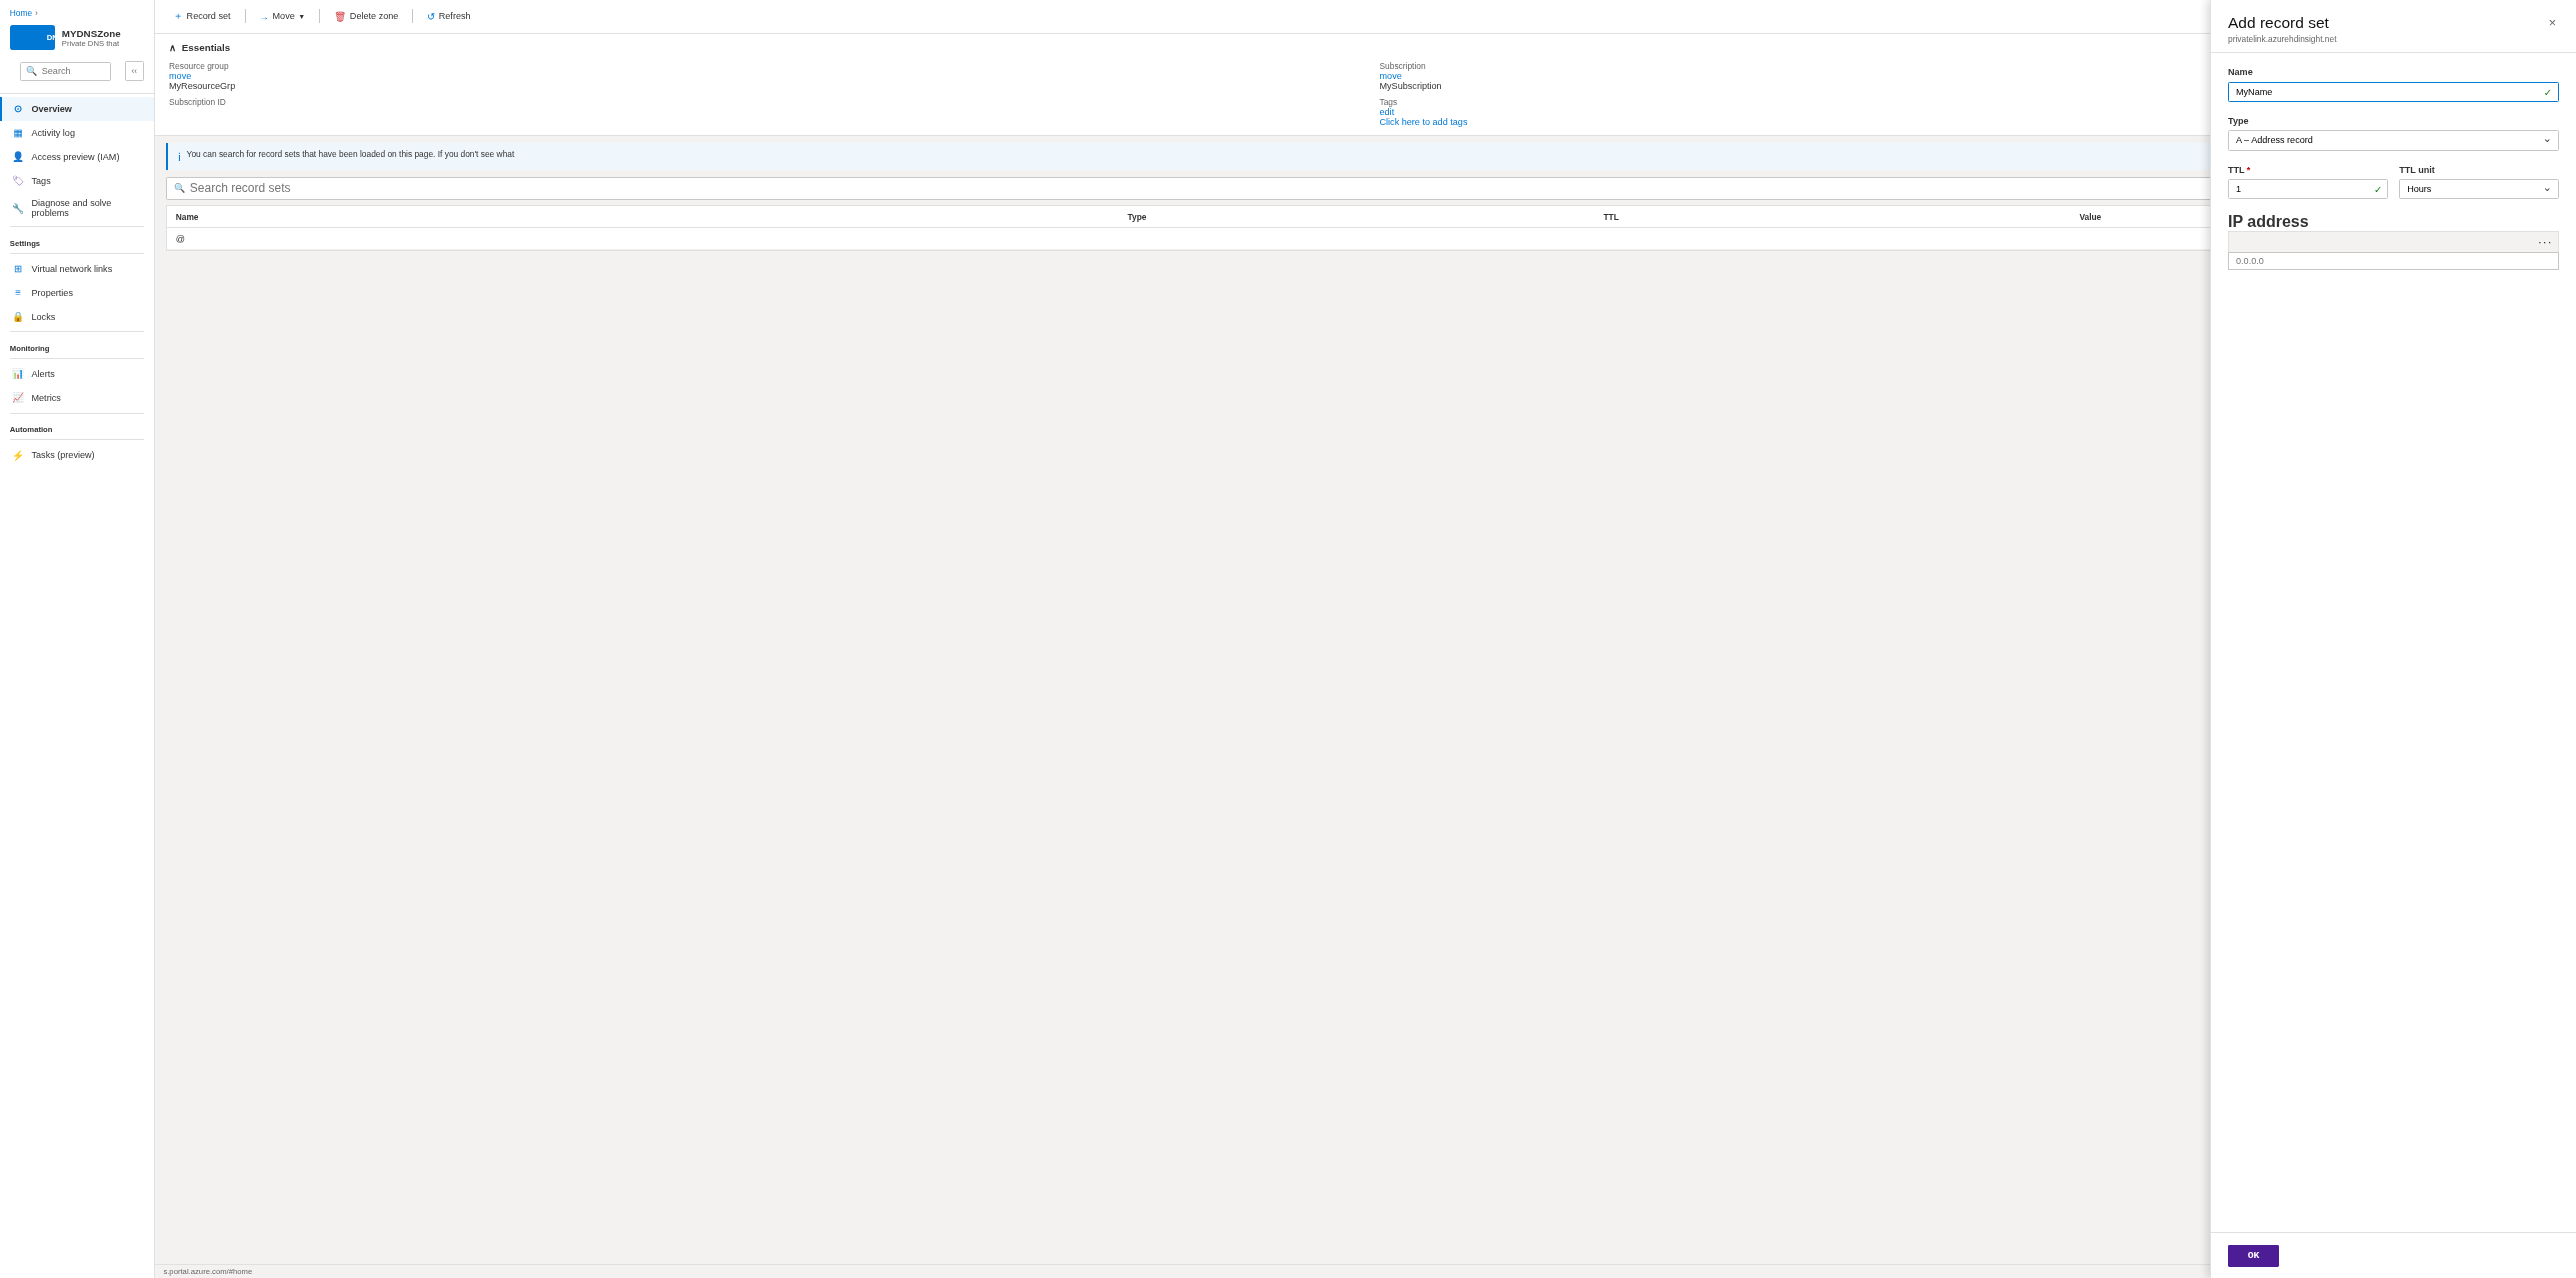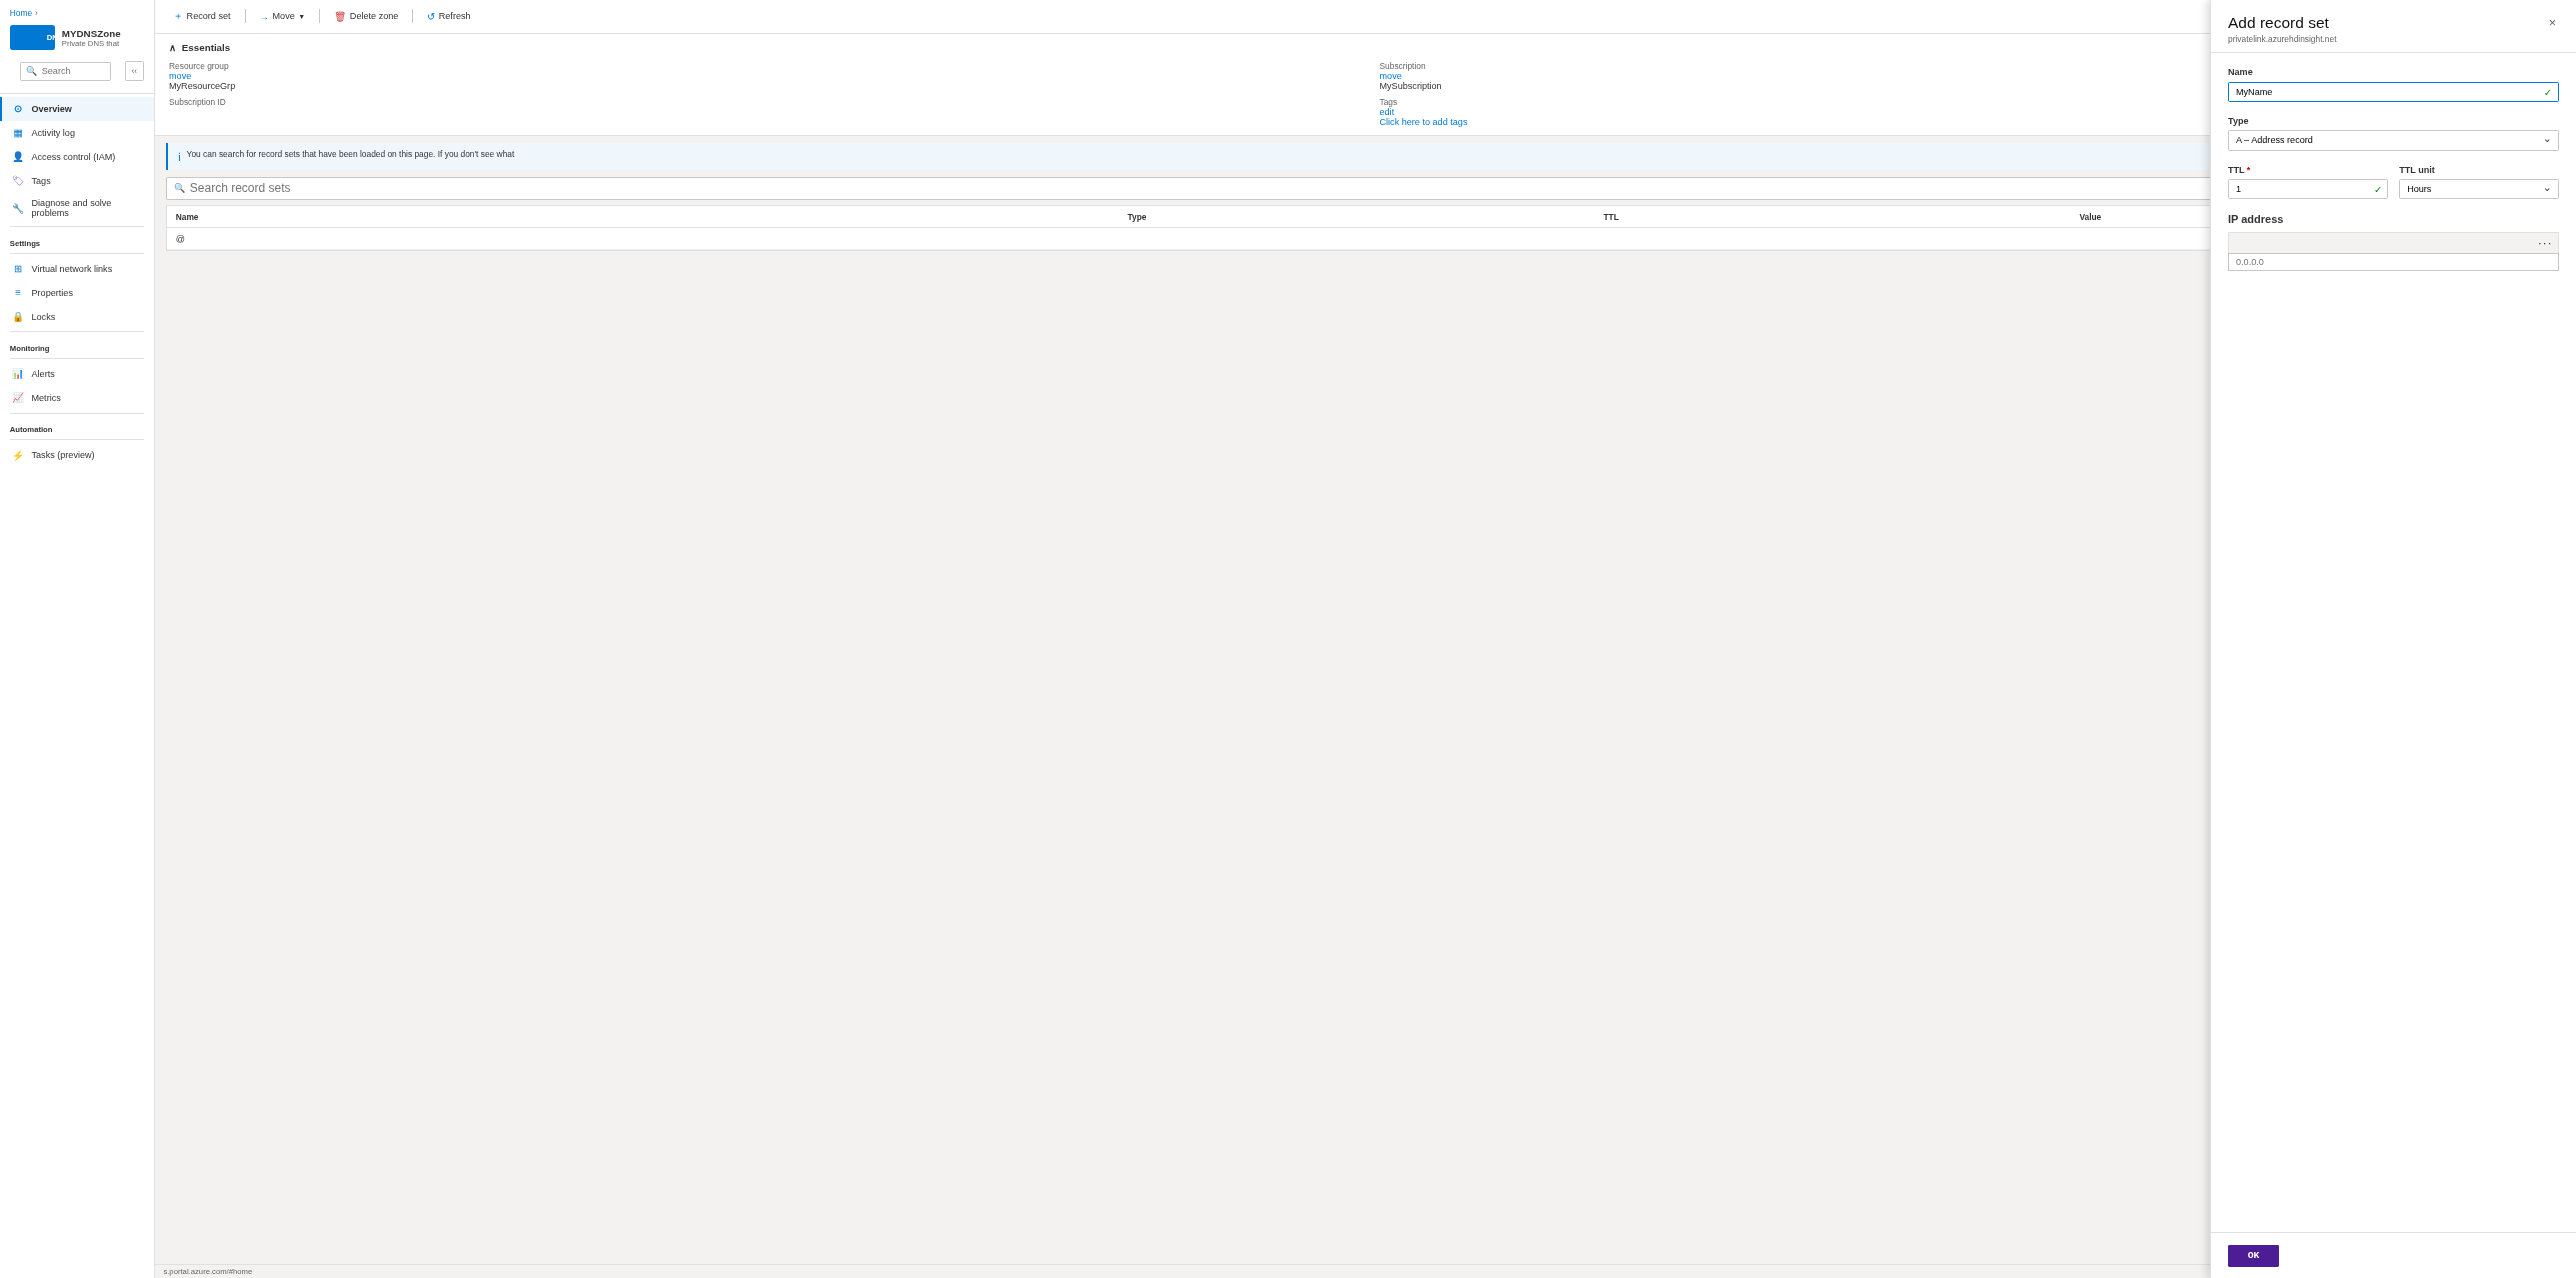--- a/index.html
+++ b/index.html
@@ -271,21 +271,21 @@
       padding: 4.2px 21px 4.2px 7px;
       font-size: 9.1px;
       outline: none;
       font-family: inherit;
     }
     .ttl-check {
       position: absolute; right: 5.6px; top: 50%; transform: translateY(-50%);
       color: #107c10; font-size: 9.8px;
     }
     .ip-section-title {
-      font-size: 11px; font-weight: 600; color: #333; margin-bottom: 7px;
+      font-size: 16px; font-weight: 600; color: #333; 
     }
     .ip-toolbar {
       background: #f3f2f1;
       padding: 2.8px 5.6px;
       display: flex; justify-content: flex-end;
       border: 0.7px solid #e0e0e0;
       border-bottom: none;
     }
     .ip-more-btn {
       background: none; border: none; cursor: pointer;
@@ -353,21 +353,21 @@
     <div class="nav-item active">
       <span class="nav-icon" style="color:#0078d4;">⊙</span>
       <span>Overview</span>
     </div>
     <div class="nav-item">
       <span class="nav-icon" style="color:#0078d4;">▦</span>
       <span>Activity log</span>
     </div>
     <div class="nav-item">
       <span class="nav-icon" style="color:#666;">👤</span>
-      <span>Access control (IAM)</span>
+      <span>Access preview (IAM)</span>
     </div>
     <div class="nav-item">
       <span class="nav-icon" style="color:#8764b8;">🏷</span>
       <span>Tags</span>
     </div>
     <div class="nav-item">
       <span class="nav-icon" style="color:#666;">🔧</span>
       <span>Diagnose and solve problems</span>
     </div>
 

